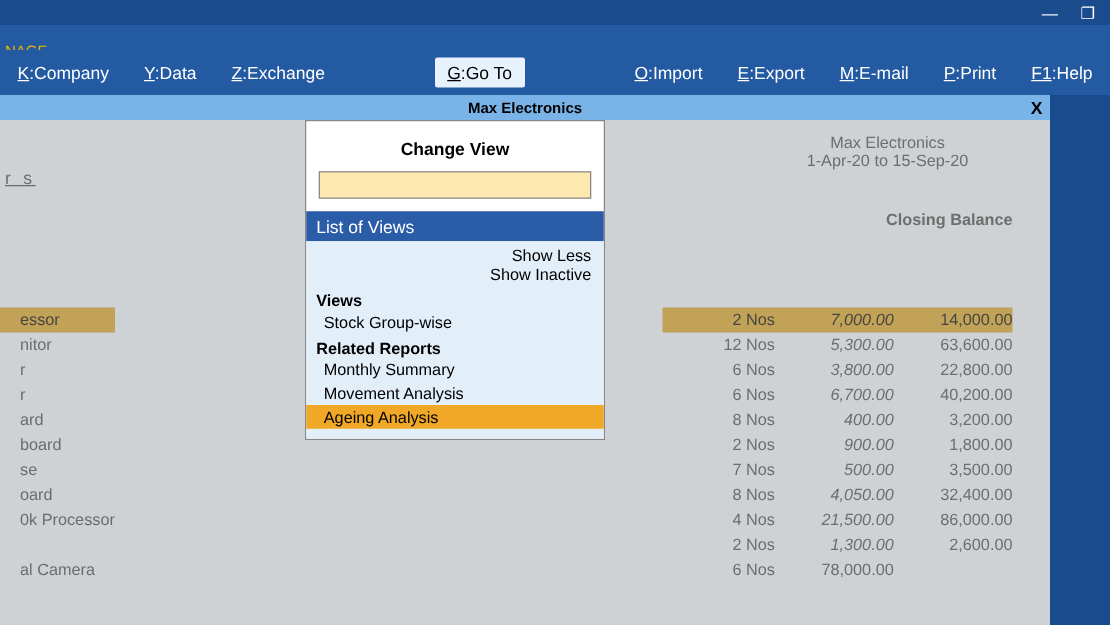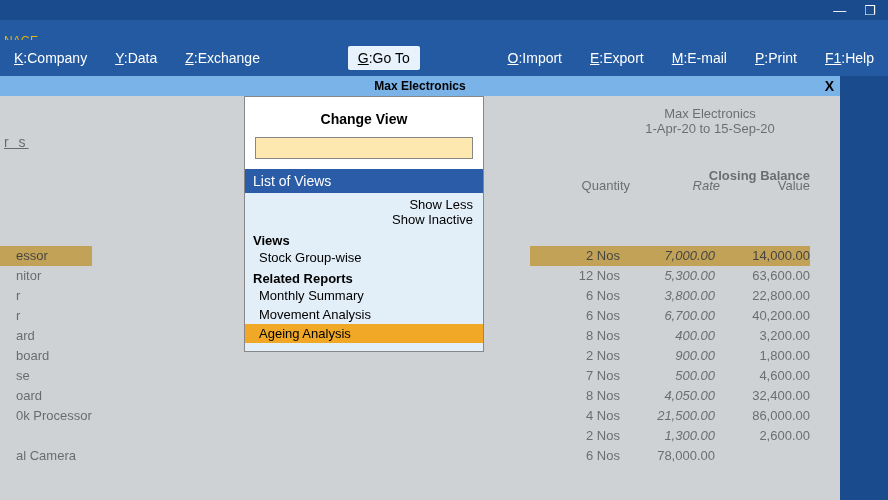--- a/index.html
+++ b/index.html
@@ -265,25 +265,20 @@
         <div class="left-row">0k Processor</div>
         <div class="left-row"></div>
         <div class="left-row">al Camera</div>
       </div>
   </div>
   <div class="right-head">
     <div>Max Electronics</div>
     <div>1-Apr-20 to 15-Sep-20</div>
   </div>
   <div class="closing-lbl">Closing Balance</div>
-  <div class="cols">
-    <span>Quantity</span>
-    <span>Rate</span>
-    <span>Value</span>
-  </div>
   <div class="data-rows" id="data-rows">
       <div class="data-row sel">
         <span class="qty">2 Nos</span>
         <span class="rate">7,000.00</span>
         <span class="val">14,000.00</span>
       </div>
       <div class="data-row">
         <span class="qty">12 Nos</span>
         <span class="rate">5,300.00</span>
         <span class="val">63,600.00</span>
@@ -304,21 +299,21 @@
         <span class="val">3,200.00</span>
       </div>
       <div class="data-row">
         <span class="qty">2 Nos</span>
         <span class="rate">900.00</span>
         <span class="val">1,800.00</span>
       </div>
       <div class="data-row">
         <span class="qty">7 Nos</span>
         <span class="rate">500.00</span>
-        <span class="val">4,600.00</span>
+        <span class="val">3,500.00</span>
       </div>
       <div class="data-row">
         <span class="qty">8 Nos</span>
         <span class="rate">4,050.00</span>
         <span class="val">32,400.00</span>
       </div>
       <div class="data-row">
         <span class="qty">4 Nos</span>
         <span class="rate">21,500.00</span>
         <span class="val">86,000.00</span>

